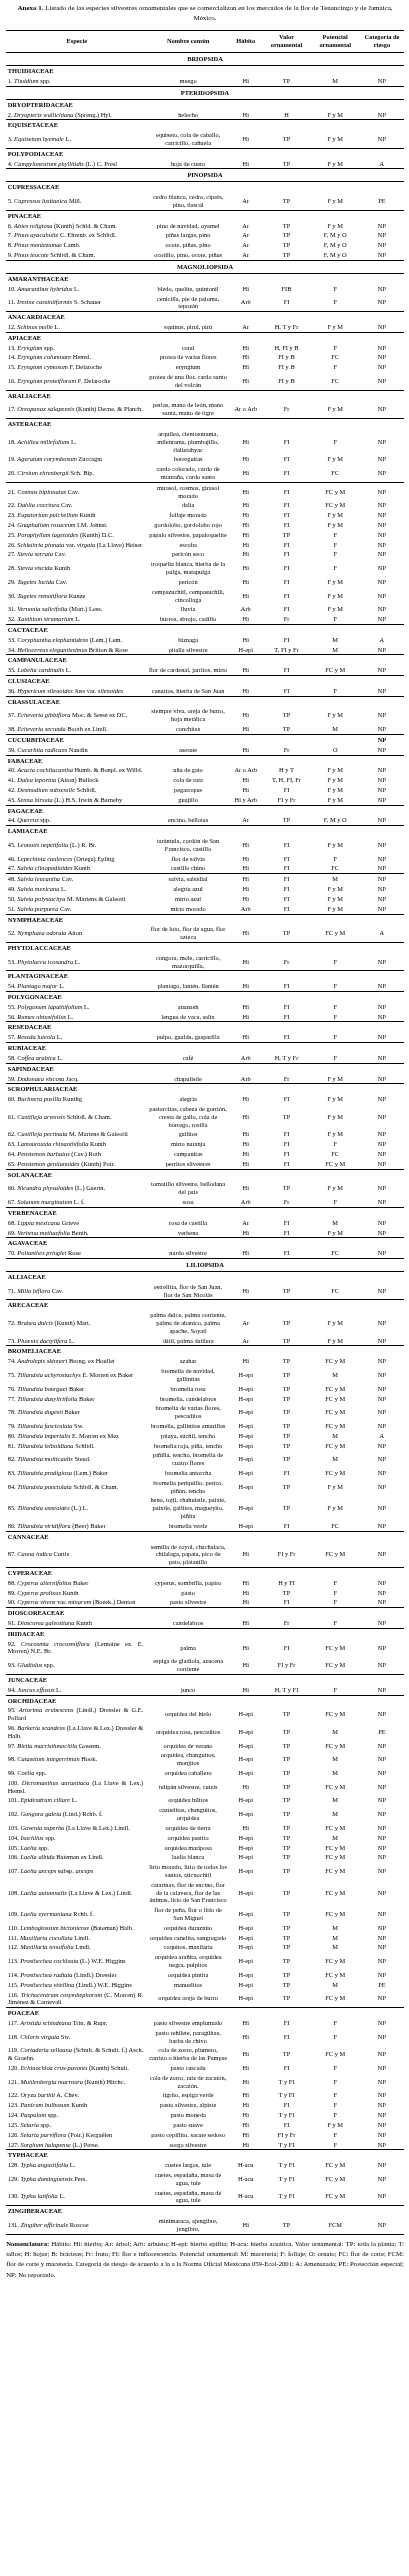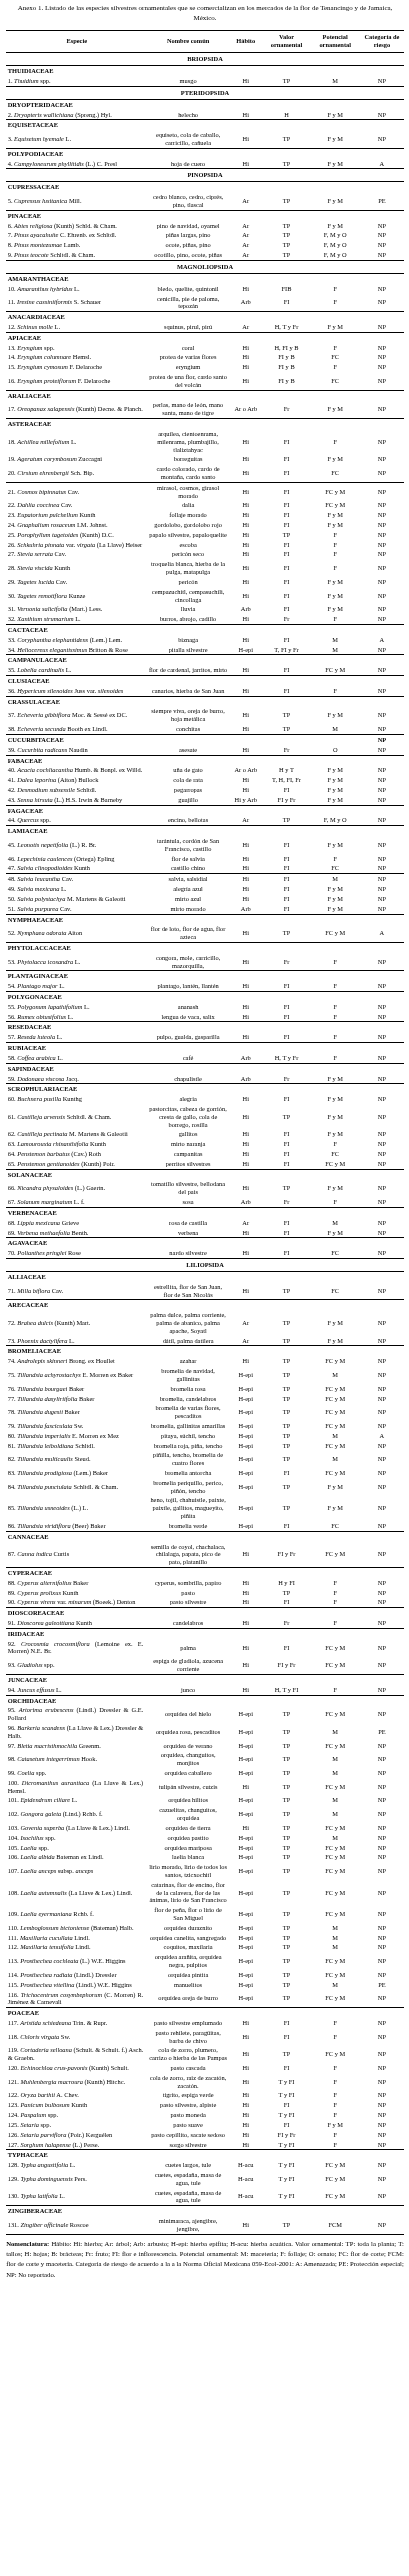--- a/index.html
+++ b/index.html
@@ -1,19 +1,19 @@
 <!DOCTYPE html>
 <html style="font-size:8.2px"><head>
 <meta charset="utf-8">
 <style>
   html,body { margin:0; padding:0; background:#ffffff; color:#000; }
   body { width:409px; font-family:"Liberation Serif","DejaVu Serif",serif; font-size:6.4px; }
   .page { padding:3.1px 5.2px 12.4px 6.2px; }
   .title { text-align:center; font-size:7px; line-height:1.4; margin:1px 9.3px 6.2px 9.3px; }
-  .title b { font-weight:normal; }
+  .title b { font-weight:bold; }
   table.annex { width:100%; border-collapse:collapse; border-top:1px solid #000; border-bottom:1px solid #000; table-layout:fixed; }
   th, td { padding:1px 1.5px; vertical-align:middle; line-height:1.22; word-wrap:break-word; }
   thead th { font-weight:bold; text-align:center; border-bottom:1px solid #000; padding:2.6px 1px; line-height:1.25; }
   td.sp { text-align:justify; padding-right:4.1px; }
   td.c  { text-align:center; }
   tr.class-row td { font-weight:bold; text-align:center; border-top:1px solid #000; border-bottom:1px solid #000; padding:2.1px 0; }
   tr.family-row td { font-weight:bold; border-top:1px solid #000; }
   tr.pb td { border-bottom:1px solid #000; }
   .it { font-style:italic; }
   .footer { margin-top:4.1px; text-align:justify; font-size:6.7px; line-height:1.55; }

